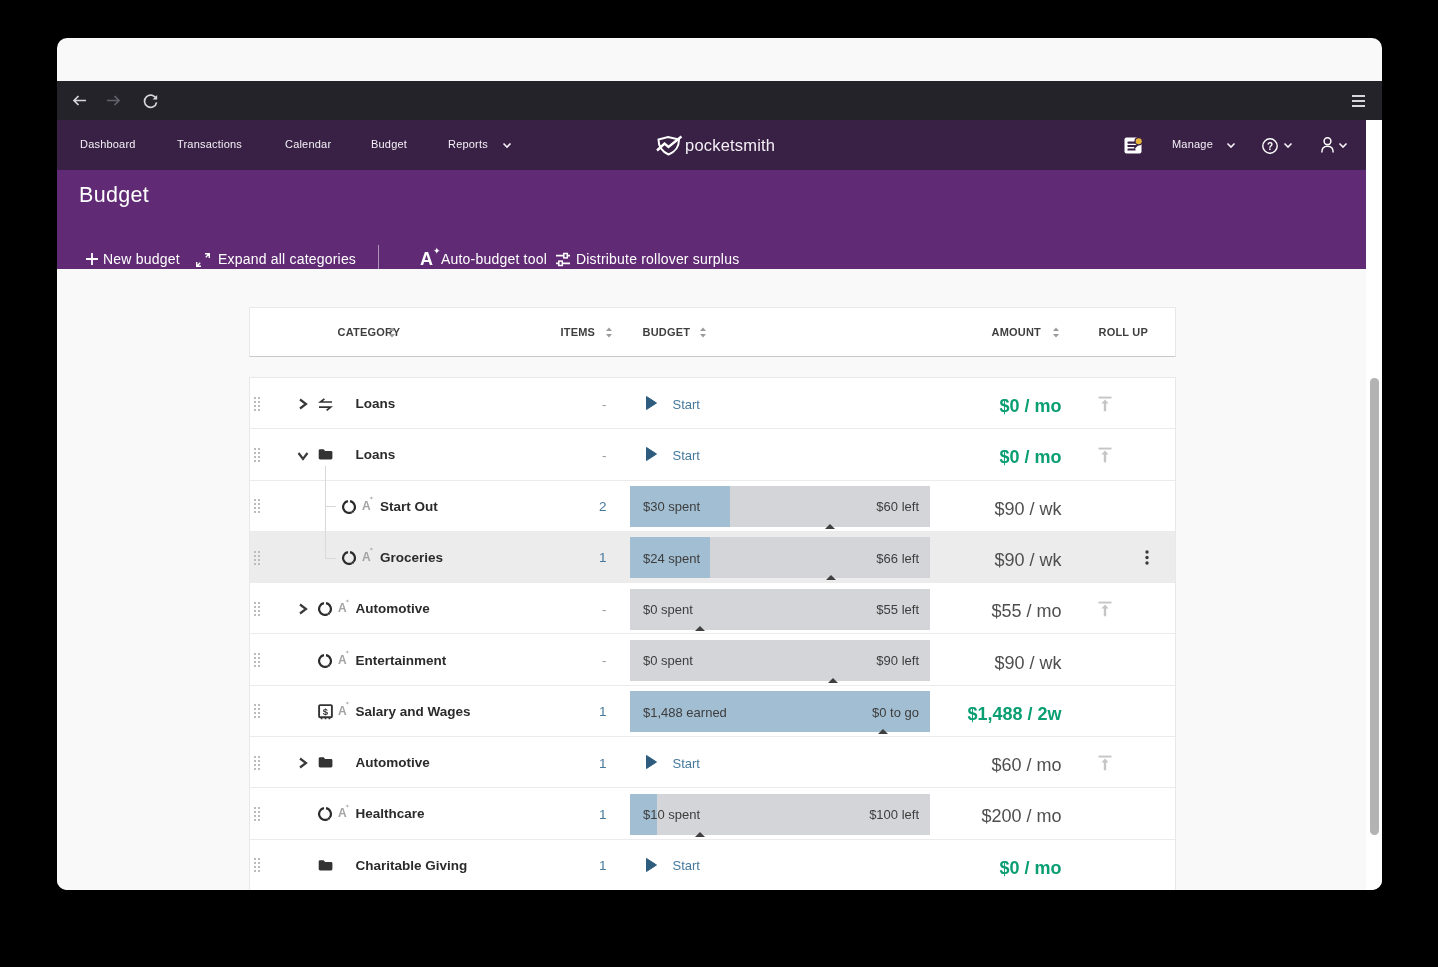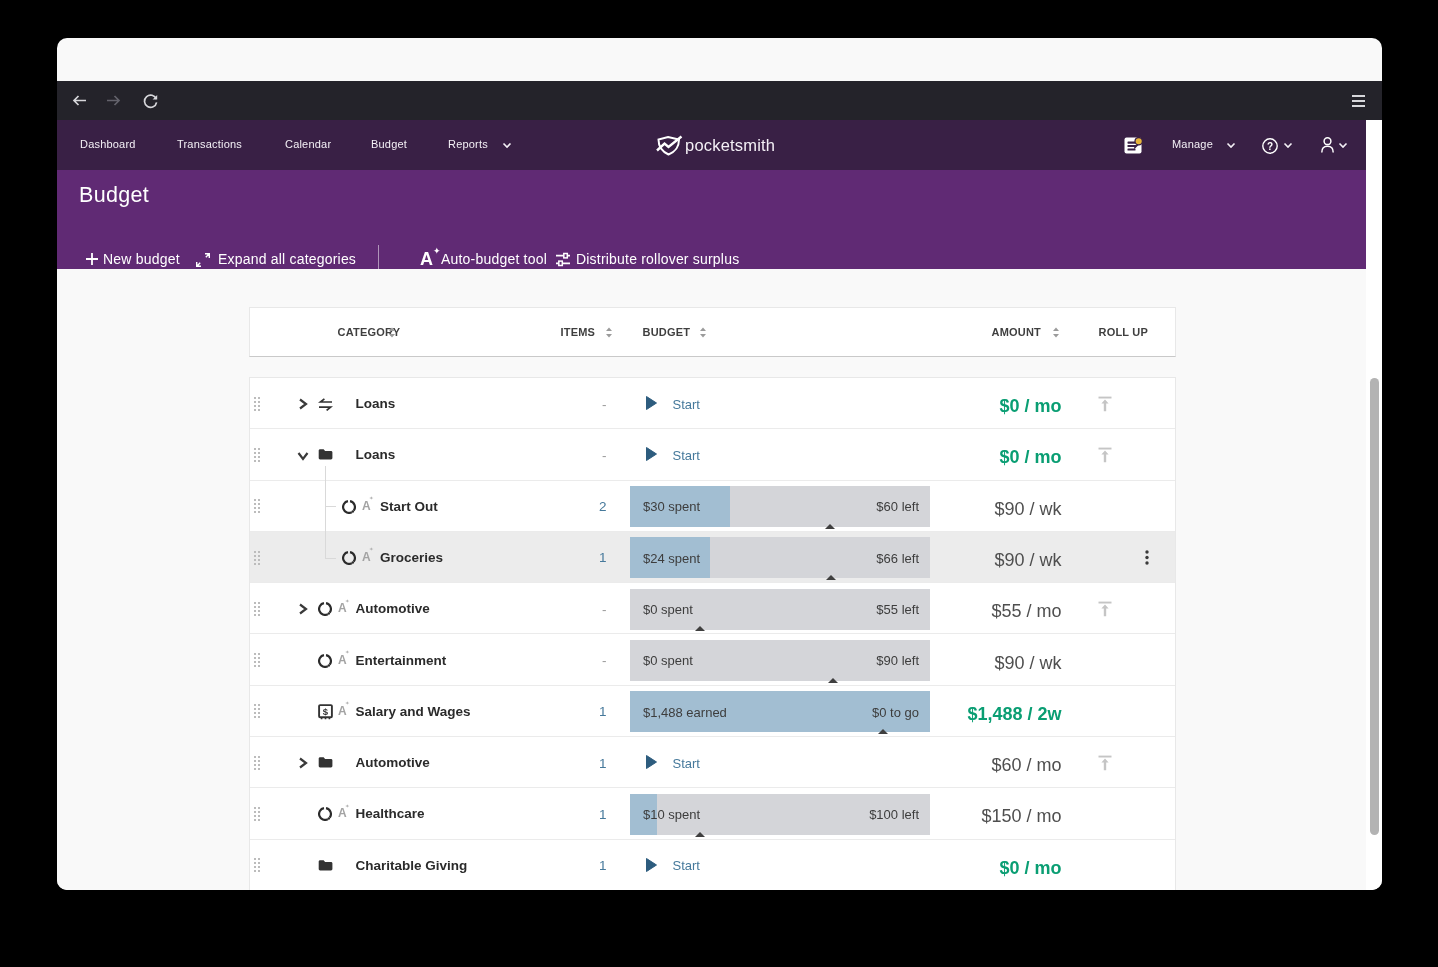--- a/index.html
+++ b/index.html
@@ -336,21 +336,21 @@
           </svg>
         <div class="aplus" style="left:88.5px;">A<span class="sp">✦</span></div>
         <div class="name" style="left:106px;">Healthcare</div>
         <div class="items">1</div>
         <div class="bar">
             <div class="fill" style="width:27px;"></div>
             <div class="lt">$10 spent</div>
             <div class="rt">$100 left</div>
           </div>
         <div class="marker" style="left:445px;"></div>
-        <div class="amount">$150 / mo</div>
+        <div class="amount">$200 / mo</div>
       </div>
 
       <div class="row" style="top:461.7px; border-bottom:none; height:51.3px;">
         <div class="dots"></div>
         <svg class="abs" style="left:68px; top:19px;" width="15" height="12" viewBox="0 0 15 12">
             <path d="M0.7 2.6 C0.7 1.8 1.3 1.2 2.1 1.2 H5.6 L7.1 2.9 H13 C13.8 2.9 14.4 3.5 14.4 4.3 V10 C14.4 10.8 13.8 11.4 13 11.4 H2.1 C1.3 11.4 0.7 10.8 0.7 10 Z" fill="#333"></path>
           </svg>
         <div class="name" style="left:106px;">Charitable Giving</div>
         <div class="items">1</div>
         <svg class="abs" style="left:396.5px; top:17.9px;" width="11" height="14" viewBox="0 0 11 14">

